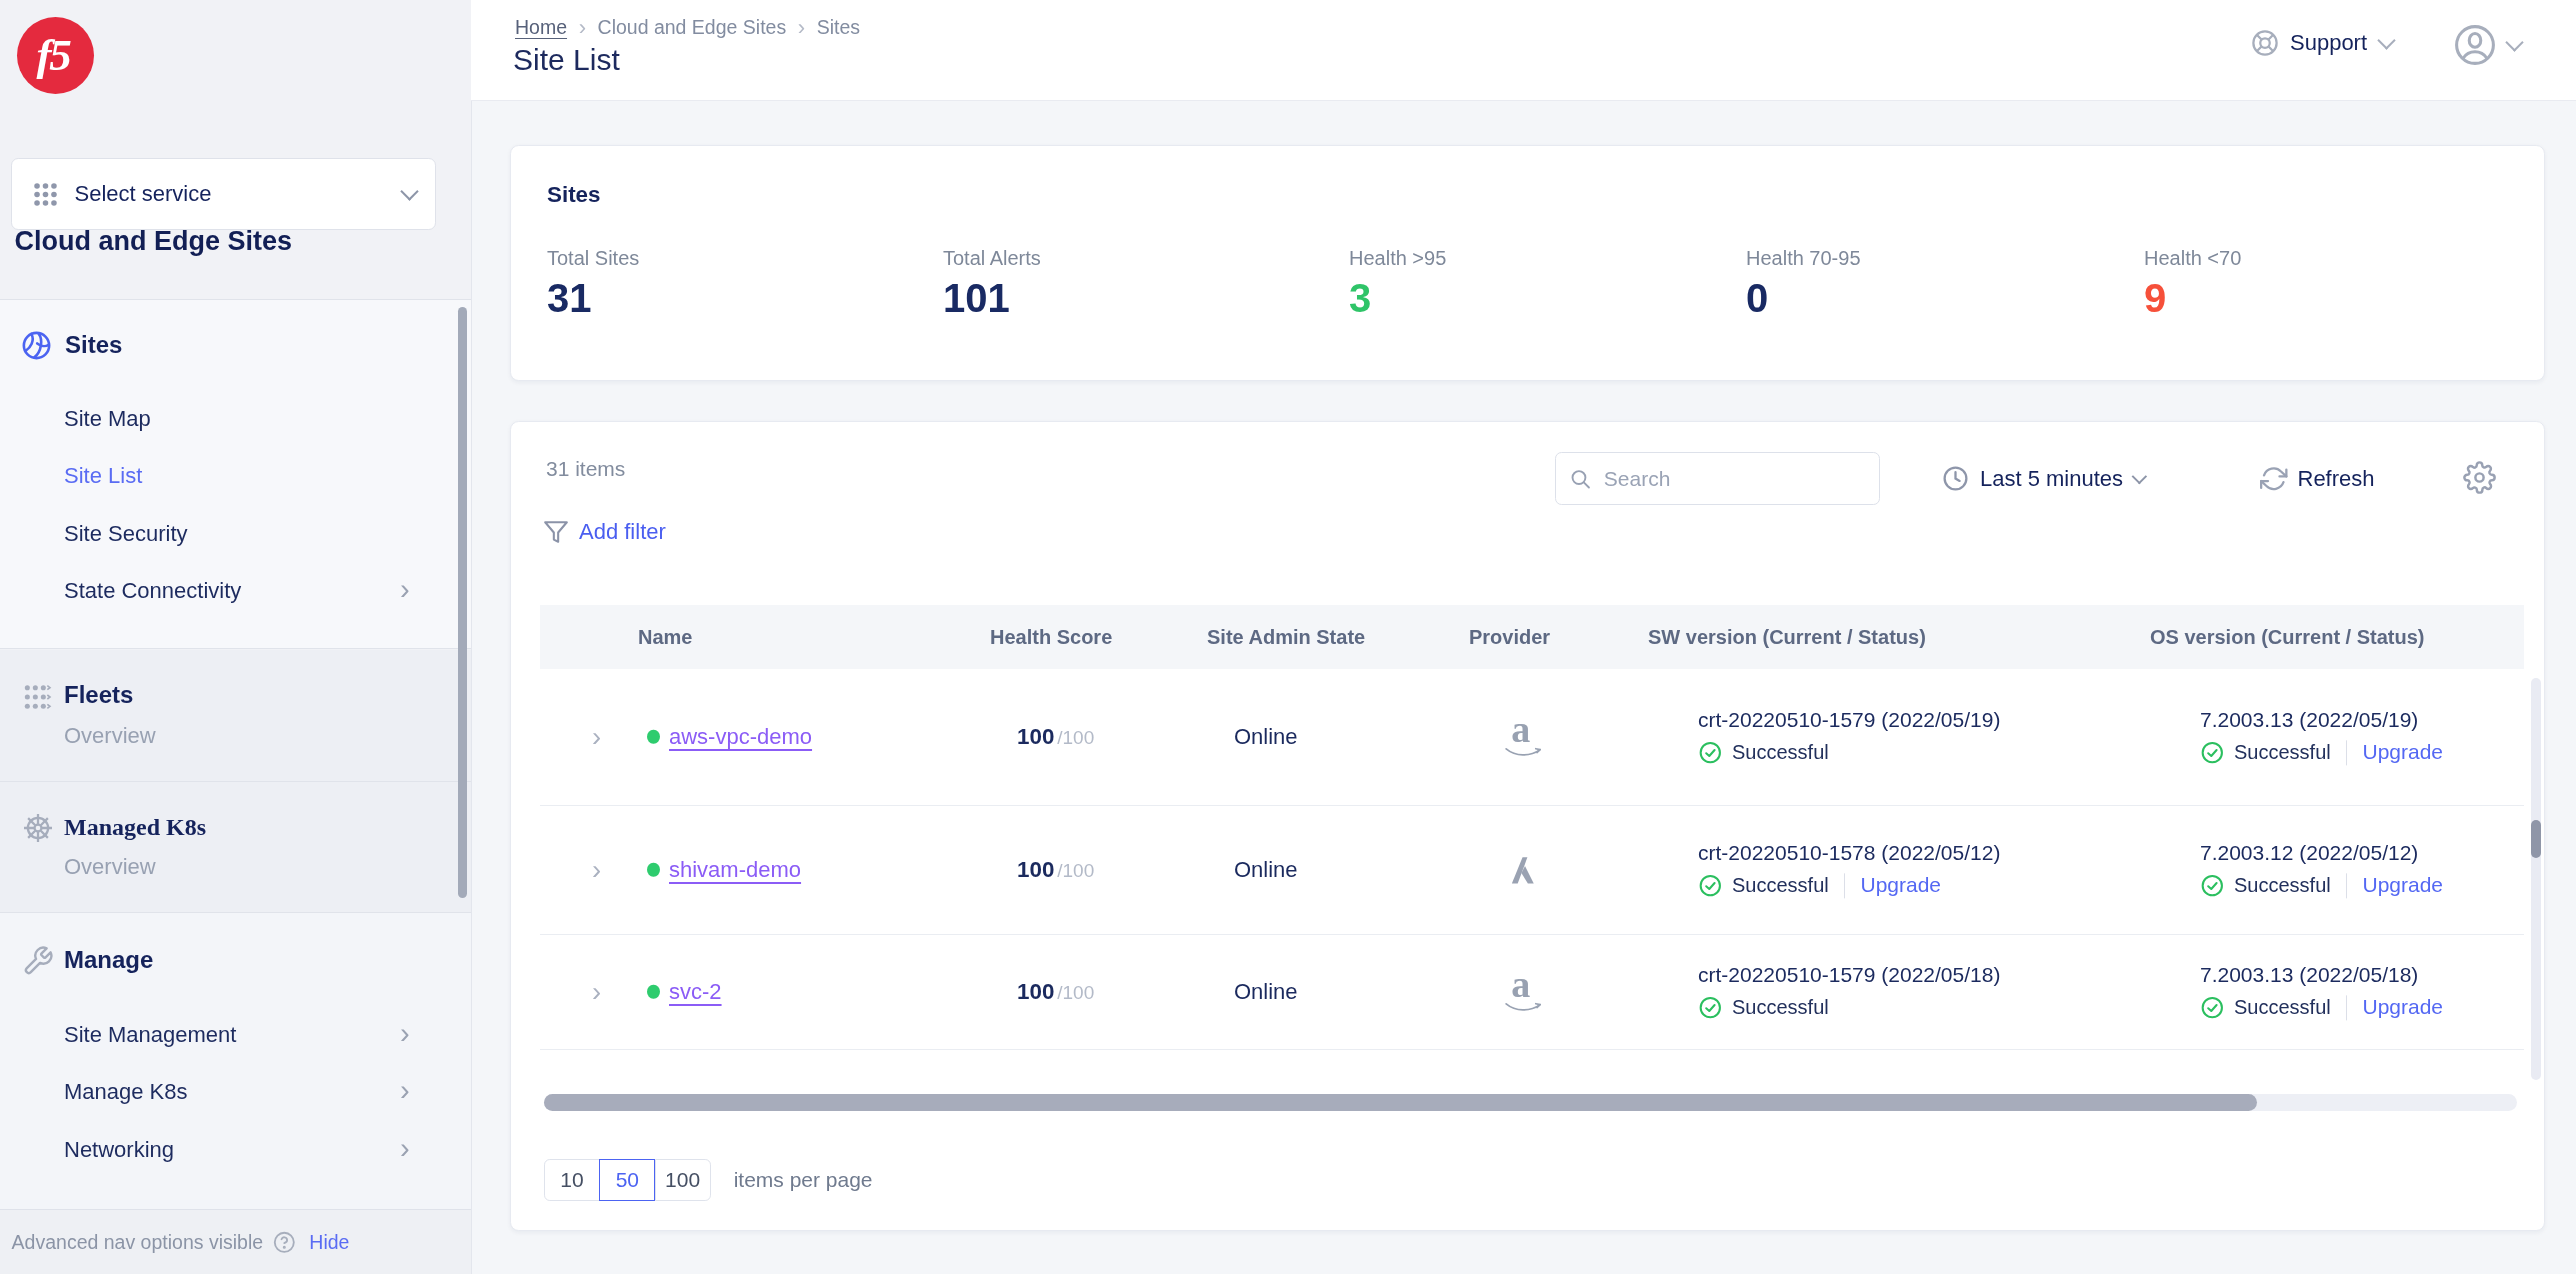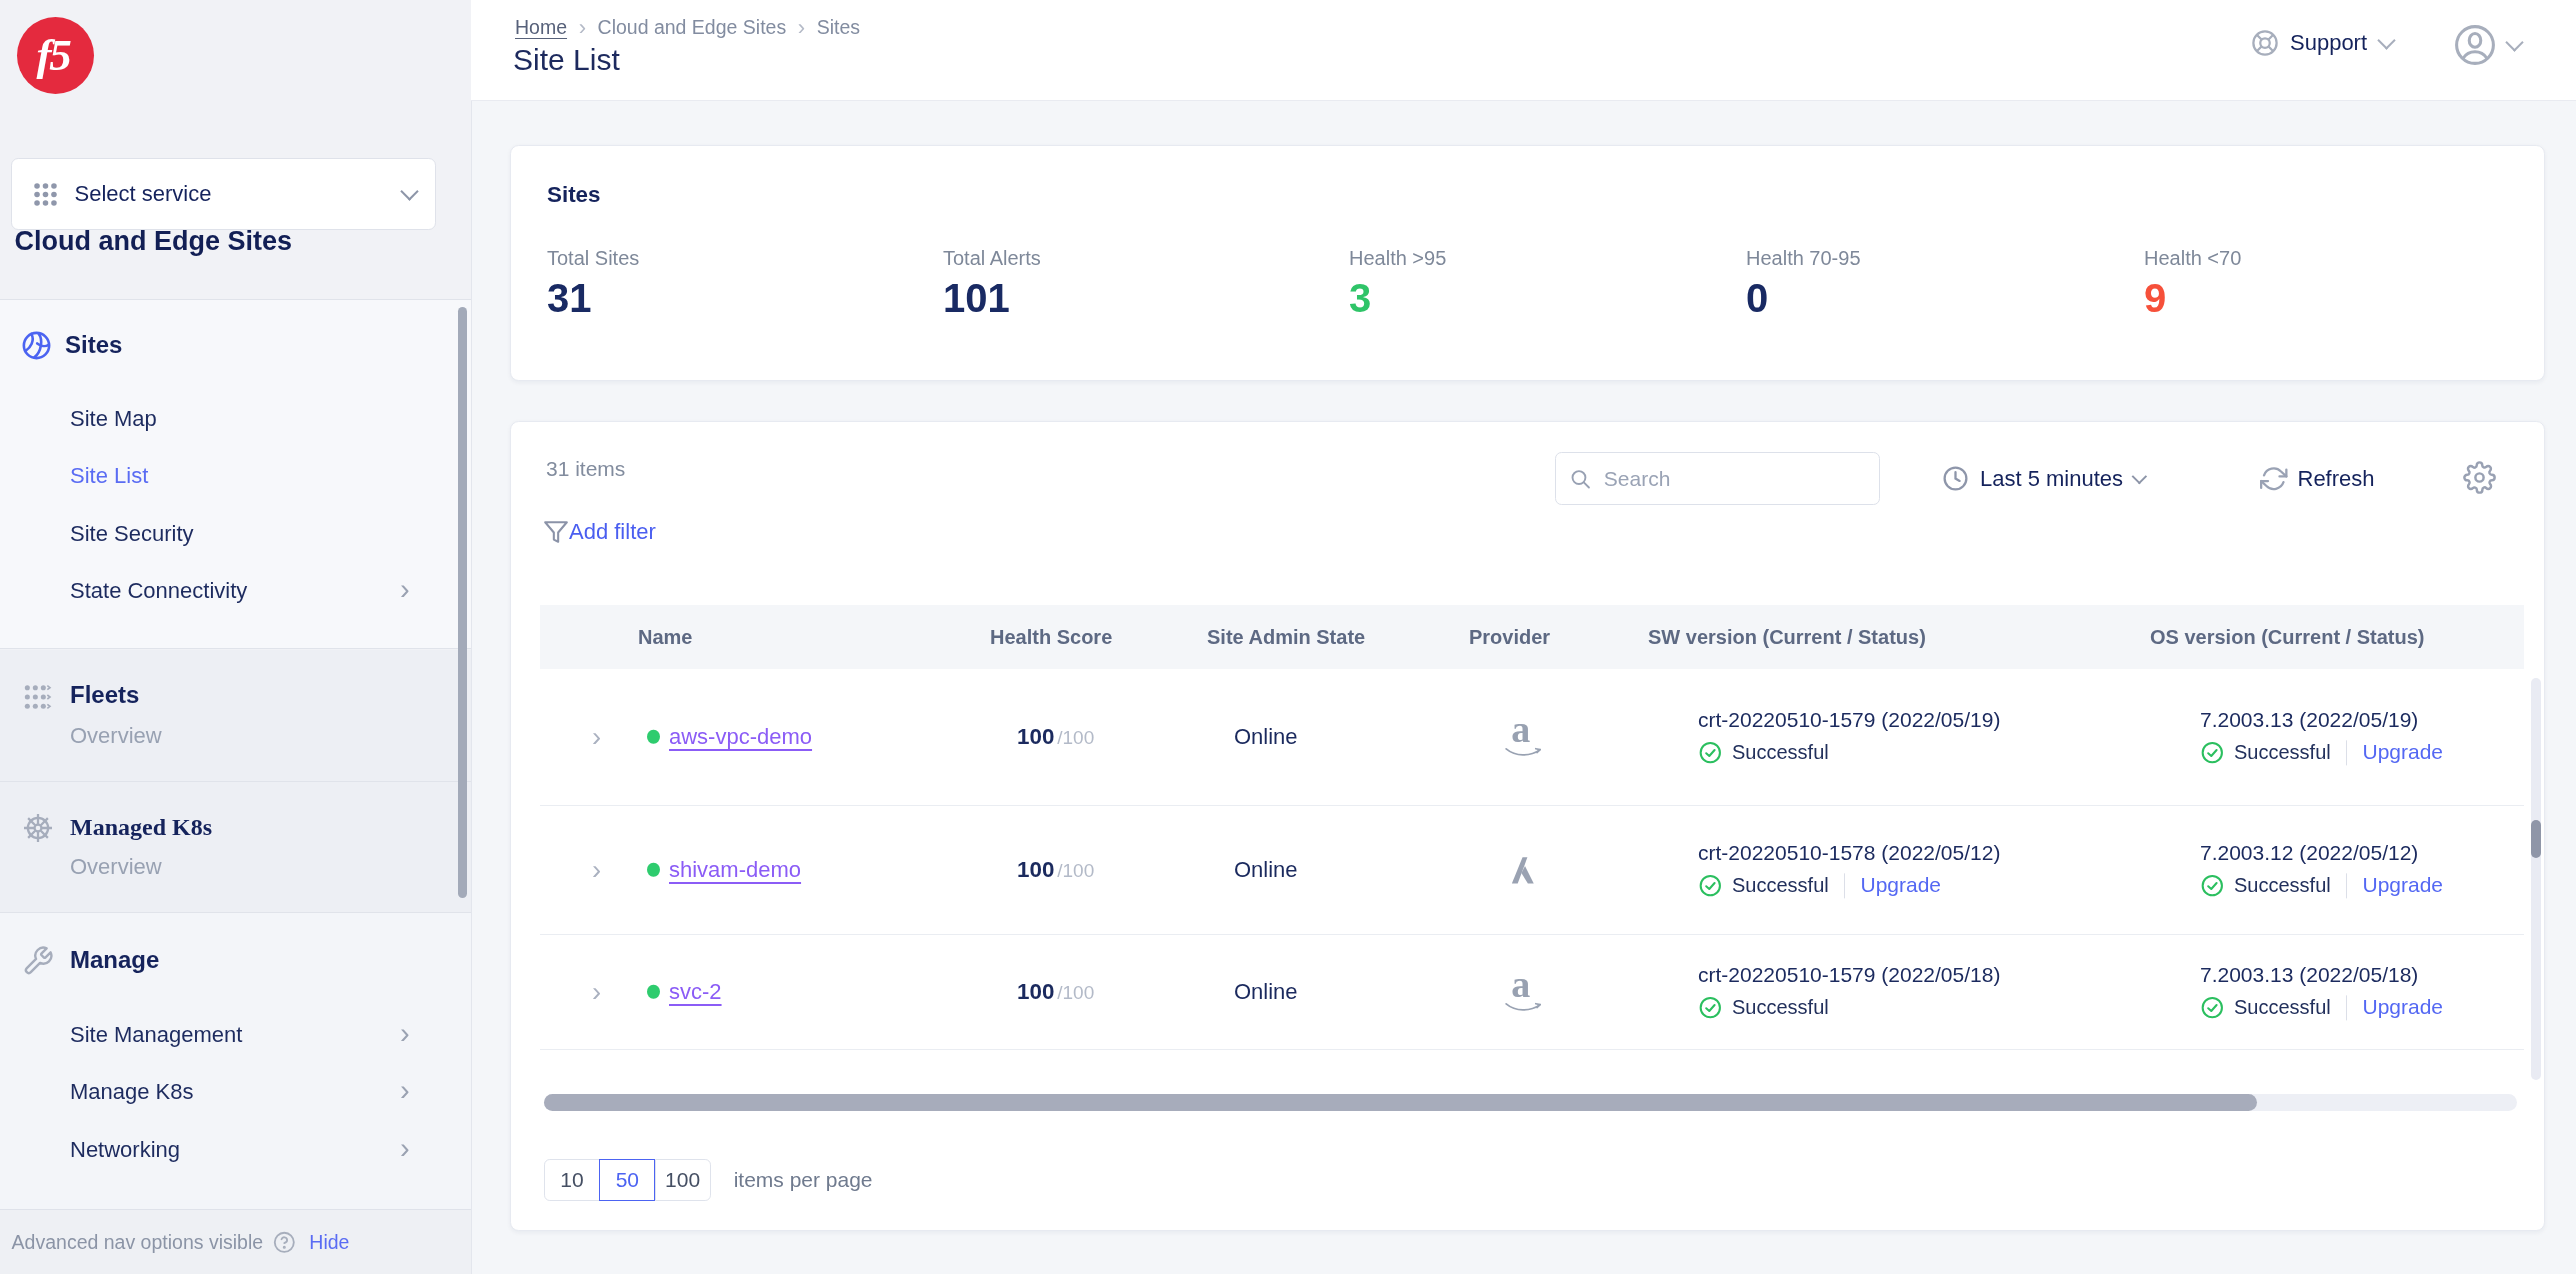--- a/index.html
+++ b/index.html
@@ -12,21 +12,21 @@
   .service-box{position:absolute;left:11px;top:158px;width:425px;height:72px;background:#fff;border:0.7px solid #dfe2ea;border-radius:7.2px;display:flex;align-items:center;padding:4px 19px;box-sizing:border-box;cursor:pointer;text-align:center;}
   .service-box .lbl{font-size:22px;color:#15235c;font-weight:500;margin-left:14.5px;}
   .chev{width:11px;height:11px;border-right:2.2px solid #8d95a8;border-bottom:2.2px solid #8d95a8;transform:rotate(45deg);margin-left:auto;margin-top:-4.3px;}
   .side-title{position:absolute;left:14.5px;top:226px;font-size:27px;font-weight:bold;color:#121f55;margin:0;}
   .sec{position:absolute;left:0;width:471px;box-sizing:border-box;}
   .sec-sites{top:299px;height:350px;background:#f7f8fb;border-top:0.7px solid #e0e3ea;border-bottom:0.7px solid #e0e3ea;}
   .sec-fleets{top:650px;height:131px;background:#edeff4;}
   .sec-k8s{top:781px;height:132px;background:#edeff4;border-top:0.7px solid #e0e3ea;}
   .sec-manage{top:912px;height:297px;background:#f3f5f9;border-top:0.7px solid #e0e3ea;}
   .sec-head-lbl{font-size:24px;font-weight:600;color:#15235c;}
-  .side-item{position:absolute;left:70px;height:32px;line-height:32px;font-size:22px;color:#1d2b5f;cursor:pointer;white-space:nowrap;}
+  .side-item{position:absolute;left:64px;height:32px;line-height:32px;font-size:22px;color:#1d2b5f;cursor:pointer;white-space:nowrap;}
   .side-item.active{color:#5a6cf3;}
   .side-item.muted{color:#98a1b2;cursor:default;}
   .side-chev{position:absolute;left:400px;font-size:29px;color:#9aa2b2;height:32px;line-height:29px;}
   .side-foot{position:absolute;left:0;top:1209px;width:471px;height:66px;background:#eef0f4;border-top:0.7px solid #dfe2ea;display:flex;align-items:center;padding-left:11.6px;box-sizing:border-box;gap:8.7px;}
   .side-foot .txt{font-size:19.5px;color:#8b94a6;}
   .side-foot .hide{font-size:19.5px;color:#5a6cf3;cursor:pointer;margin-left:4.3px;}
   .side-scroll{position:absolute;left:458px;top:307px;width:9.4px;height:591px;border-radius:5px;background:#a3aab9;}
   
   .topbar{position:absolute;left:471px;top:0;width:2105px;height:100px;background:#fff;border-bottom:0.7px solid #e9ebf1;}
   .breadcrumb{position:absolute;left:515px;top:14.5px;display:flex;gap:11.6px;align-items:center;font-size:19.5px;}
@@ -49,21 +49,21 @@
   .table-card{left:510px;top:421px;width:2035px;height:810px;}
   .items-count{position:absolute;left:35px;top:35px;font-size:21px;color:#828c9e;}
   .searchbox{position:absolute;left:1044px;top:30px;width:325px;height:53px;border:0.7px solid #dde1ea;border-radius:6.5px;background:#fff;display:flex;align-items:center;padding:0 13px;box-sizing:border-box;}
   .searchbox input{border:none;outline:none;font-size:21px;color:#30395a;width:100%;margin-left:10px;font-family:"Liberation Sans",sans-serif;background:transparent;}
   .searchbox input::placeholder{color:#9aa3b5;}
   .timebox{position:absolute;left:1430px;top:30px;height:53px;display:flex;align-items:center;gap:10px;cursor:pointer;}
   .timebox .lbl{font-size:22px;color:#15235c;font-weight:500;}
   .refresh{position:absolute;left:1749px;top:30px;height:53px;display:flex;align-items:center;gap:10px;cursor:pointer;}
   .refresh .lbl{font-size:22px;color:#15235c;font-weight:500;}
   .gearbtn{position:absolute;left:1952px;top:39px;cursor:pointer;}
-  .addfilter{position:absolute;left:32px;top:97px;display:flex;cursor:pointer;}
+  .addfilter{position:absolute;left:32px;top:97px;display:flex;gap:10px;cursor:pointer;}
   .addfilter .lbl{font-size:22px;color:#4a5ef0;}
   .thead{position:absolute;left:29px;top:183px;width:1984px;height:64px;background:#f4f6f9;}
   .th{position:absolute;top:0;height:64px;line-height:64px;font-size:20px;font-weight:600;color:#5d6983;white-space:nowrap;}
   .trow{position:absolute;left:29px;width:1984px;border-bottom:0.7px solid #eaedf2;}
   .cell{position:absolute;top:50%;transform:translateY(-50%);}
   .row-chev{left:52px;font-size:27.5px;color:#aab1c0;cursor:pointer;}
   .dot{left:107px;width:13px;height:14.5px;border-radius:50%;background:#2ecc6e;}
   .sname{left:129px;font-size:22px;font-weight:500;color:#8b5cf6;text-decoration:underline;text-underline-offset:5px;cursor:pointer;white-space:nowrap;}
   .health{left:477px;white-space:nowrap;}
   .health .v{font-size:22.4px;font-weight:600;color:#1b2a5e;}

